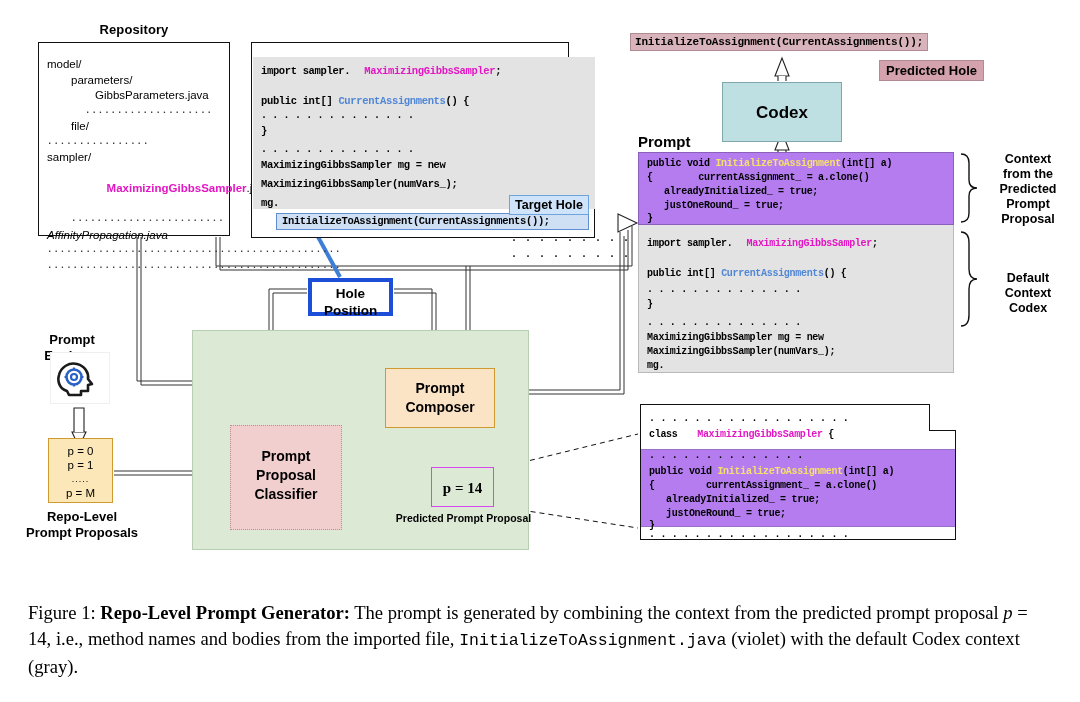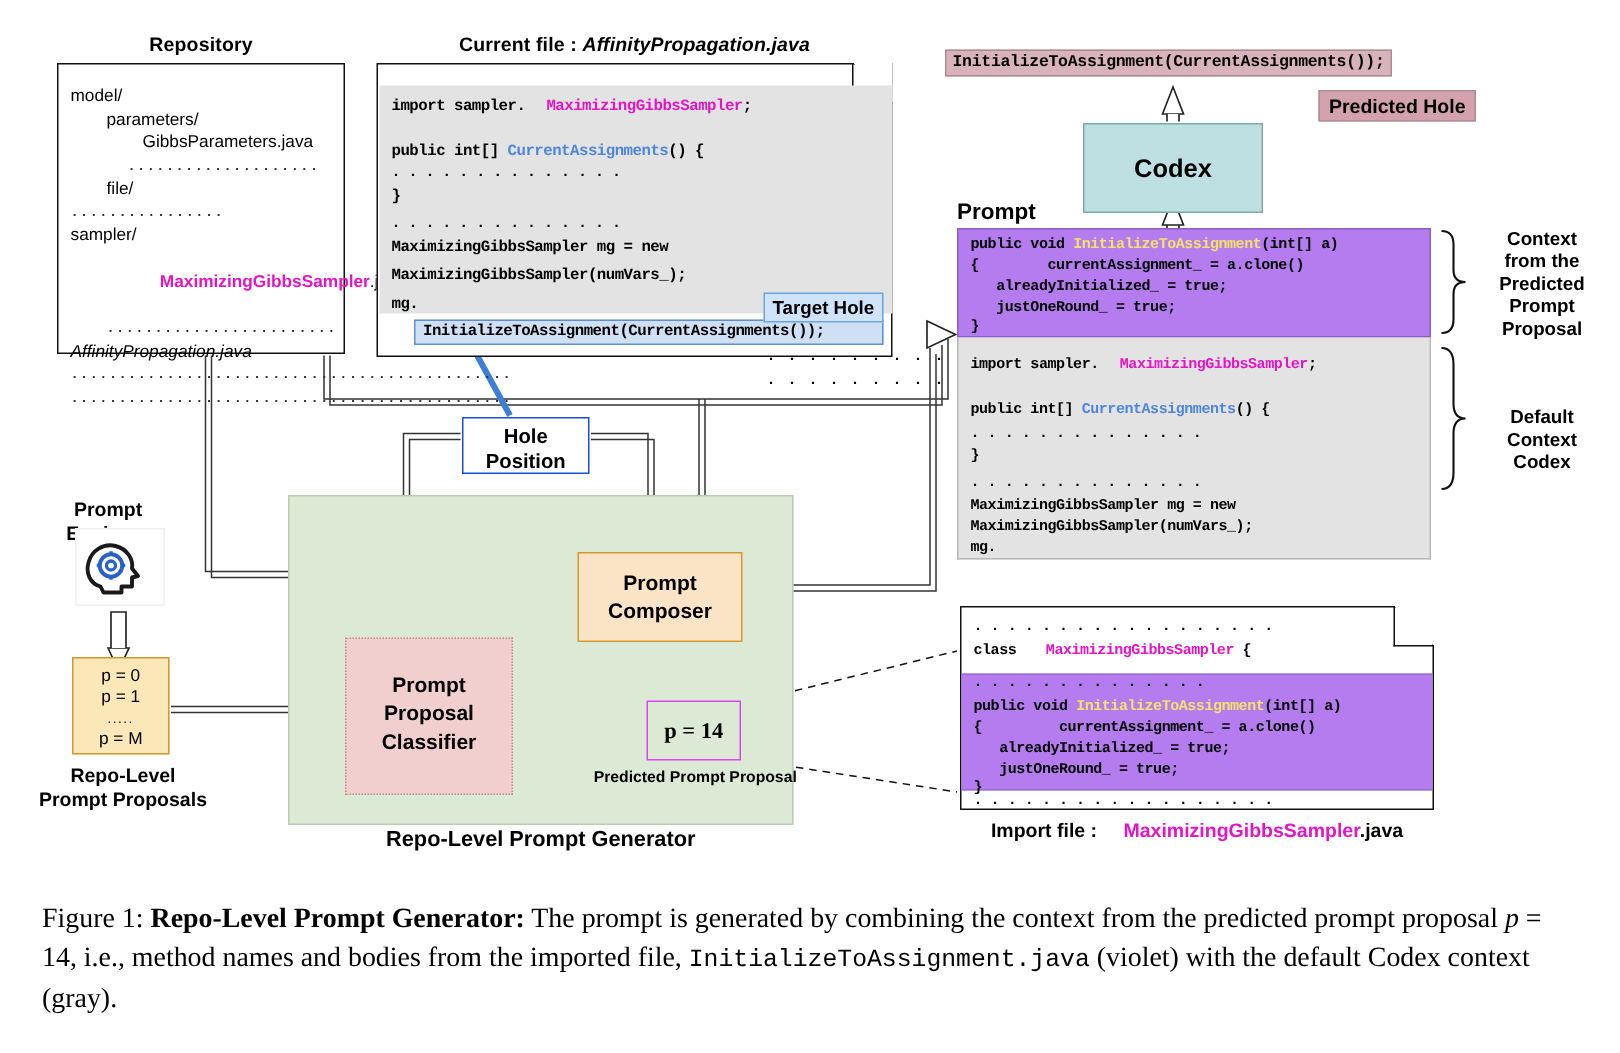--- a/index.html
+++ b/index.html
@@ -55,21 +55,21 @@
   #green-lbl{left:192px;top:552px;width:337px;text-align:center;font-weight:bold;font-size:14.5px;}
   #classifier{left:230px;top:425px;width:112px;height:105px;background:#f2cfcf;border:1px dotted #b98f8f;}
   #classifier span{display:block;text-align:center;font-weight:bold;font-size:14px;line-height:19px;padding-top:21px;}
   #composer{left:385px;top:368px;width:110px;height:60px;background:#fbe4c6;border:1.5px solid #cf9a2f;}
   #composer span{display:block;text-align:center;font-weight:bold;font-size:14px;line-height:19px;padding-top:10px;}
   #p14{left:431px;top:467px;width:63px;height:40px;border:1px solid #d946ef;background:transparent;}
   #p14 span{display:block;text-align:center;font-family:"Liberation Serif",serif;font-weight:bold;font-size:15px;line-height:40px;}
   #ppp-lbl{left:381px;top:512px;width:165px;text-align:center;font-weight:bold;font-size:10.5px;}
 
   
-  #holepos{left:308px;top:278px;width:85px;height:38px;background:#fff;border:1px solid #1d4ed8;}
+  #holepos{left:308px;top:278px;width:85px;height:38px;background:#fff;border:4px solid #1d4ed8;}
   #holepos span{display:block;text-align:center;font-weight:bold;font-size:13.5px;line-height:17px;padding-top:3px;}
 
   
   #pe-lbl{left:28px;top:332px;width:88px;text-align:center;font-weight:bold;font-size:13px;line-height:16px;}
   #pe-card{left:50px;top:352px;width:60px;height:52px;background:#fff;border:1px solid #efefef;}
   #proposals{left:48px;top:438px;width:65px;height:65px;background:#fbe7b8;border:1.5px solid #cf9a2f;}
   #proposals div{text-align:center;font-size:11.5px;font-family:"Liberation Sans",sans-serif;line-height:14px;}
   #props-lbl{left:8px;top:509px;width:148px;text-align:center;font-weight:bold;font-size:13px;line-height:16px;}
 
   
@@ -187,23 +187,20 @@
       <div class="repo-line" style="padding-left:20px;">
         <span class="pink">MaximizingGibbsSampler</span><span>.java</span>
       </div>
       <div class="repo-line dots" style="padding-left:24px;font-size:9px;color:#333;">........................</div>
       <div class="repo-line ital" style="padding-left:0px;">AffinityPropagation.java</div>
       <div class="repo-line dots" style="padding-left:0px;font-size:9px;color:#333;">..............................................</div>
       <div class="repo-line dots" style="padding-left:0px;font-size:9px;color:#333;">..............................................</div>
     </div>
   </div>
 
-  <div class="abs ttl" style="left:251px;top:22px;width:344px;">
-    <span>Current file : </span><span class="ital" style="font-weight:bold;">AffinityPropagation.java</span>
-  </div>
   <div class="abs doc" id="curfile-box">
     <div class="dog-ear" style="width:26px;height:26px;"></div>
     <div id="curfile-code">
       <div class="cf-line mono" style="top:8px;">import sampler.<span class="pink" style="font-weight:bold;">MaximizingGibbsSampler</span>;</div>
       <div class="cf-line mono" style="top:38px;">public int[] <span class="blue">CurrentAssignments</span>() {</div>
       <div class="cf-line mono dots" style="top:53px;font-size:10px;">. . . . . . . . . . . . . .</div>
       <div class="cf-line mono" style="top:68px;">}</div>
       <div class="cf-line mono dots" style="top:87px;font-size:10px;">. . . . . . . . . . . . . .</div>
       <div class="cf-line mono" style="top:102px;">MaximizingGibbsSampler mg = new</div>
       <div class="cf-line mono" style="top:121px;">MaximizingGibbsSampler(numVars_);</div>
@@ -260,26 +257,22 @@
     <div class="pv-line dots" style="top:8px;">. . . . . . . . . . . . . . . . . .</div>
     <div class="pv-line" style="top:24px;">class <span class="pink">MaximizingGibbsSampler</span> {</div>
     <div class="pv-line dots" style="top:45px;">. . . . . . . . . . . . . .</div>
     <div class="pv-line" style="top:61px;">public void <span class="yel">InitializeToAssignment</span>(int[] a)</div>
     <div class="pv-line" style="top:75px;">{         currentAssignment_ = a.clone()</div>
     <div class="pv-line" style="top:89px;">   alreadyInitialized_ = true;</div>
     <div class="pv-line" style="top:103px;">   justOneRound_ = true;</div>
     <div class="pv-line" style="top:115px;">}</div>
     <div class="pv-line dots" style="top:124px;">. . . . . . . . . . . . . . . . . .</div>
   </div>
-  <div class="abs" id="import-lbl">
-    <span>Import file : </span><span class="pink">MaximizingGibbsSampler</span><span>.java</span>
-  </div>
 
   <div class="abs" id="green"></div>
-  <div class="abs" id="green-lbl">Repo-Level Prompt Generator</div>
 
   <div class="abs" id="classifier">
     <span style="white-space:pre-line;">Prompt
 Proposal
 Classifier</span>
   </div>
 
   <div class="abs" id="composer">
     <span style="white-space:pre-line;">Prompt
 Composer</span>

